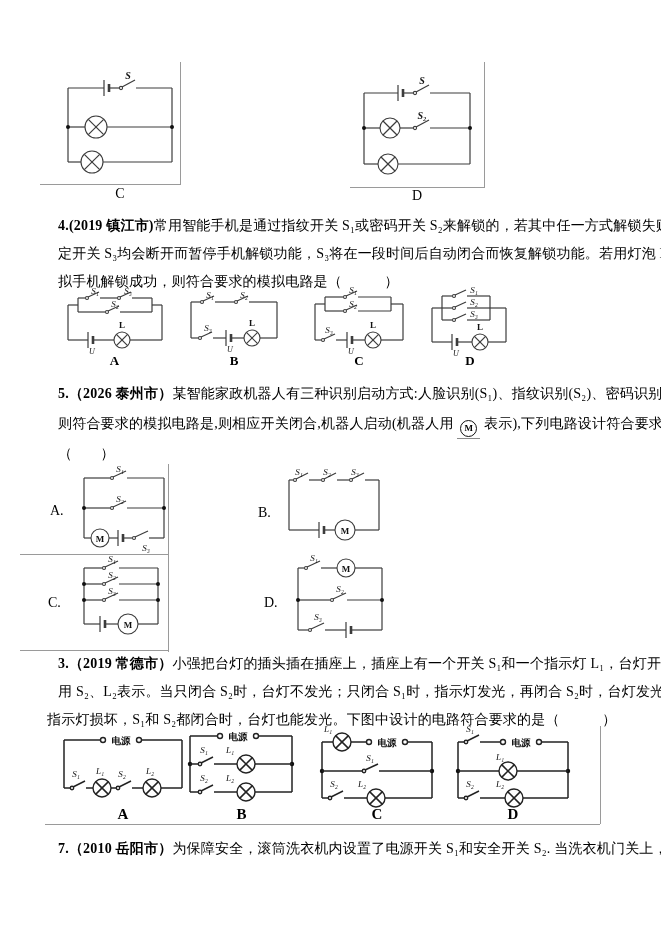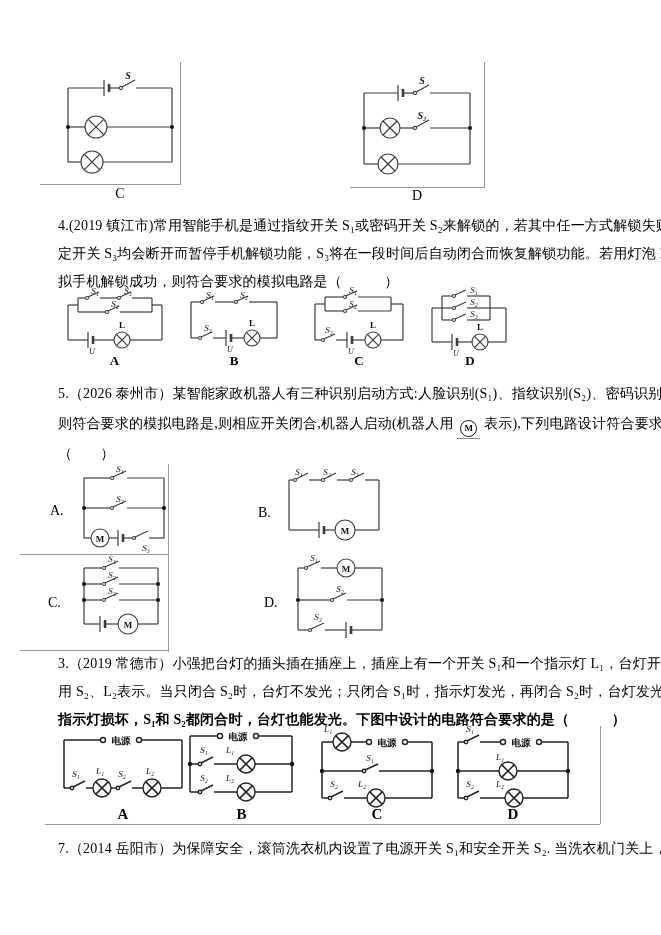--- a/index.html
+++ b/index.html
@@ -3,21 +3,21 @@
 <meta charset="utf-8">
 <style>
   html,body{margin:0;padding:0;}
   body{
     width:661px;height:935px;background:#ffffff;position:relative;
     font-family:"Liberation Serif","DejaVu Serif",serif;color:#000;
     overflow:hidden;
   }
   .abs{position:absolute;}
   .tline{font-size:14px;line-height:22px;white-space:nowrap;letter-spacing:0.2px;}
-  .bold{font-weight:normal;}
+  .bold{font-weight:bold;}
   .optletter{font-weight:bold;font-size:13px;text-align:center;}
   .optletter-lg{font-weight:bold;font-size:15px;text-align:center;}
   .optletter-plain{font-size:14px;text-align:center;}
   .optlabel-side{font-size:14px;}
   svg{display:block;overflow:visible;}
   svg line, svg circle.wire, svg rect{stroke:#3c3c3c;}
   .w{stroke:#3c3c3c;stroke-width:1.2;fill:none;}
   .w2{stroke:#222;stroke-width:1.5;fill:none;}
   .thick{stroke-width:2.6;}
   .dot{fill:#111;stroke:none;}
@@ -407,21 +407,21 @@
   <text class="slb" x="28" y="64" text-anchor="middle">S₃</text>
 </svg>
 <div class="abs frame" style="left:168px;top:464px;width:1px;height:188px;"></div>
 <div class="abs frame" style="left:20px;top:554px;width:148px;height:1px;"></div>
 <div class="abs frame" style="left:20px;top:650px;width:148px;height:1px;"></div>
 
 <div class="abs tline" style="left:58px;top:653px;">
   <span class="bold">3.（2019 常德市）</span><span>小强把台灯的插头插在插座上，插座上有一个开关 S₁和一个指示灯 L₁，台灯开关和灯泡</span>
 </div>
 <div class="abs tline" style="left:58px;top:681px;">用 S₂、L₂表示。当只闭合 S₂时，台灯不发光；只闭合 S₁时，指示灯发光，再闭合 S₂时，台灯发光；如果</div>
-<div class="abs tline" style="left:58px;top:709px;font-weight:bold;">指示灯损坏，S₁和 S₂都闭合时，台灯也能发光。下图中设计的电路符合要求的是（　　　）</div>
+<div class="abs tline" style="left:47px;top:709px;">指示灯损坏，S₁和 S₂都闭合时，台灯也能发光。下图中设计的电路符合要求的是（　　　）</div>
 
 <svg class="abs" style="left:58px;top:730px;" width="130" height="76" viewBox="0 0 130 76">
   <g>
     <line class="w2" x1="6" y1="10" x2="42" y2="10"></line>
     <circle class="node2" cx="45" cy="10" r="2.5"></circle>
     <circle class="node2" cx="81" cy="10" r="2.5"></circle>
     <line class="w2" x1="84" y1="10" x2="124" y2="10"></line>
     <line class="w2" x1="6" y1="10" x2="6" y2="58"></line>
     <line class="w2" x1="124" y1="10" x2="124" y2="58"></line>
     <line class="w2" x1="6" y1="58" x2="12" y2="58"></line>
@@ -566,14 +566,14 @@
   <text class="slb" x="48" y="34" text-anchor="middle">L₁</text>
   <text class="slb" x="18" y="61" text-anchor="middle">S₂</text>
   <text class="slb" x="48" y="61" text-anchor="middle">L₂</text>
 </svg>
 <div class="abs optletter-lg" style="left:452px;top:806px;width:122px;">D</div>
 
 <div class="abs frame" style="left:45px;top:824px;width:555px;height:1px;"></div>
 <div class="abs frame" style="left:600px;top:726px;width:1px;height:98px;"></div>
 
 <div class="abs tline" style="left:58px;top:838px;">
-  <span class="bold">7.（2014 岳阳市）</span><span>为保障安全，滚筒洗衣机内设置了电源开关 S₁和安全开关 S₂. 当洗衣机门关上，S₂自动</span>
+  <span class="bold">7.（2010 岳阳市）</span><span>为保障安全，滚筒洗衣机内设置了电源开关 S₁和安全开关 S₂. 当洗衣机门关上，S₂自动</span>
 </div>
 
 </body></html>

